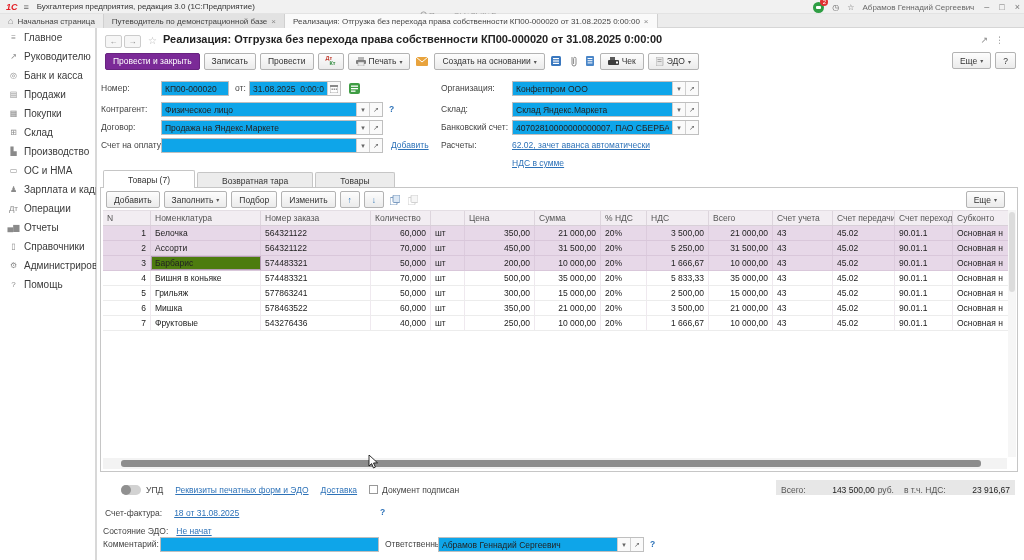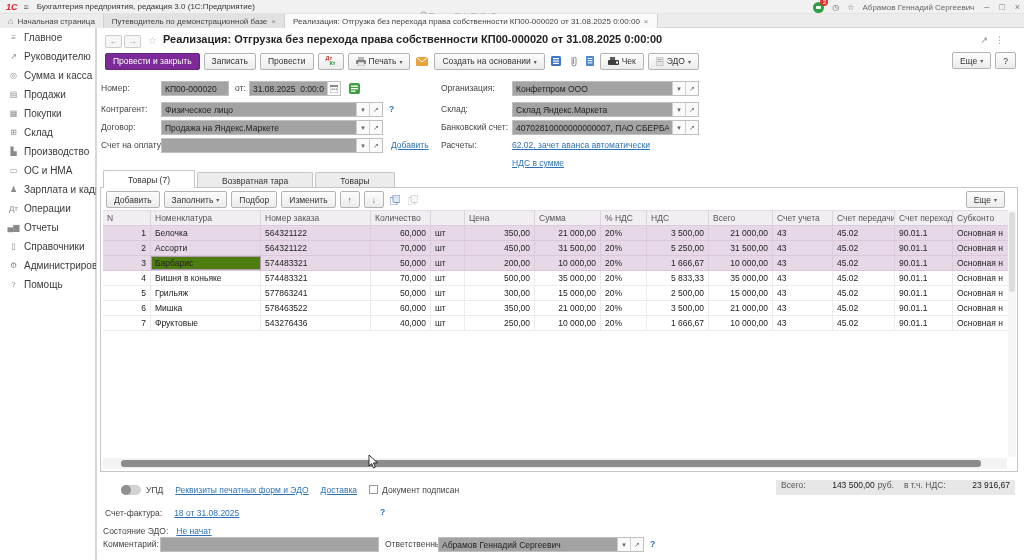--- a/index.html
+++ b/index.html
@@ -52,21 +52,21 @@
   .btn.primary{background:#7b2a97;border-color:#682380;color:#fff}
   .btn.flat{border:none;background:transparent;padding:0 2px}
   .caret{font-size:6px;color:#555}
   .tb-right-grp{position:absolute;right:8px;top:24px;display:flex;gap:4px}
   .dtkt{display:flex;flex-direction:column;line-height:5px;font-size:5.5px;font-weight:bold}
   .dtkt .dt{color:#c0392b}.dtkt .kt{color:#2e8b3d;padding-left:4px}
 
   
   .flbl{position:absolute;font-size:8.5px;color:#444;line-height:15px;white-space:nowrap}
   .fld{position:absolute;height:15px;border:1px solid #bfbfbf;background:#fff;display:flex;align-items:stretch}
-  .fld-in{flex:1;border:none;outline:none;padding:0 3px;font:inherit;color:#222;background:#a3a3a3;min-width:0}
+  .fld-in{flex:1;border:none;outline:none;padding:0 3px;font:inherit;color:#222;background:#0ea5e9;min-width:0}
   .fbtn{width:13px;flex:none;border-left:1px solid #cfcfcf;background:#fafafa;color:#666;font-size:7px;
         display:flex;align-items:center;justify-content:center}
   .help{color:#2d72b8;font-weight:bold;font-size:8.5px}
   .lnk{color:#2d72b8;text-decoration:underline;font-size:8.5px;white-space:nowrap}
 
   
   .dtabs{position:absolute;left:6px;top:142px;height:18px;display:flex;align-items:flex-end}
   .dtab{height:16px;line-height:16px;padding:0 24px;border:1px solid #c6c6c6;border-bottom:none;background:#ececec;
         margin-right:2px;border-radius:2px 2px 0 0;color:#333;white-space:nowrap}
   .dtab.active{background:#fff;height:18px;line-height:18px;position:relative;z-index:3}
@@ -95,21 +95,21 @@
 
   
   .vscroll{position:absolute;right:1px;top:22px;bottom:14px;width:8px;background:#f6f6f6}
   .vthumb{position:absolute;left:1px;top:2px;width:6px;height:80px;border-radius:3px;background:#dcdcdc}
   .hscroll{position:absolute;left:2px;top:270px;width:904px;height:11px;background:#f3f3f3}
   .hthumb{position:absolute;left:18px;top:2px;width:860px;height:7px;border-radius:3px;background:#8c8c8c}
 
   
   .footer{position:absolute;left:0;top:444px;width:928px;height:88px;background:#fff}
   .totals{position:absolute;left:679px;top:8px;width:239px;height:15px;background:#e7e7e7;
-          display:flex;align-items:flex-start;padding:0 5px;font-size:8.5px}
+          display:flex;align-items:flex-end;padding:0 5px;font-size:8.5px}
   .totals .lab{color:#555}
   .totals .val{color:#222;margin-left:auto}
   .upd-row{position:absolute;left:16px;top:11px;height:13px;display:flex;align-items:center}
   .toggle{width:20px;height:10px;border-radius:5px;background:#d2d2d2;position:relative;margin-left:8px}
   .knob{position:absolute;left:0;top:0;width:10px;height:10px;border-radius:50%;background:#909090}
   .chk{width:9px;height:9px;border:1px solid #999;background:#fff}
   .frow{position:absolute;height:15px;display:flex;align-items:center}
   .lab{color:#444}
 </style>
 </head>
@@ -161,21 +161,21 @@
   <div class="side-item">
         <span class="side-icon">≡</span>
         <span class="side-label">Главное</span>
       </div>
       <div class="side-item">
         <span class="side-icon">↗</span>
         <span class="side-label">Руководителю</span>
       </div>
       <div class="side-item">
         <span class="side-icon">◎</span>
-        <span class="side-label">Сумма и касса</span>
+        <span class="side-label">Банк и касса</span>
       </div>
       <div class="side-item">
         <span class="side-icon">▤</span>
         <span class="side-label">Продажи</span>
       </div>
       <div class="side-item">
         <span class="side-icon">▦</span>
         <span class="side-label">Покупки</span>
       </div>
       <div class="side-item">

